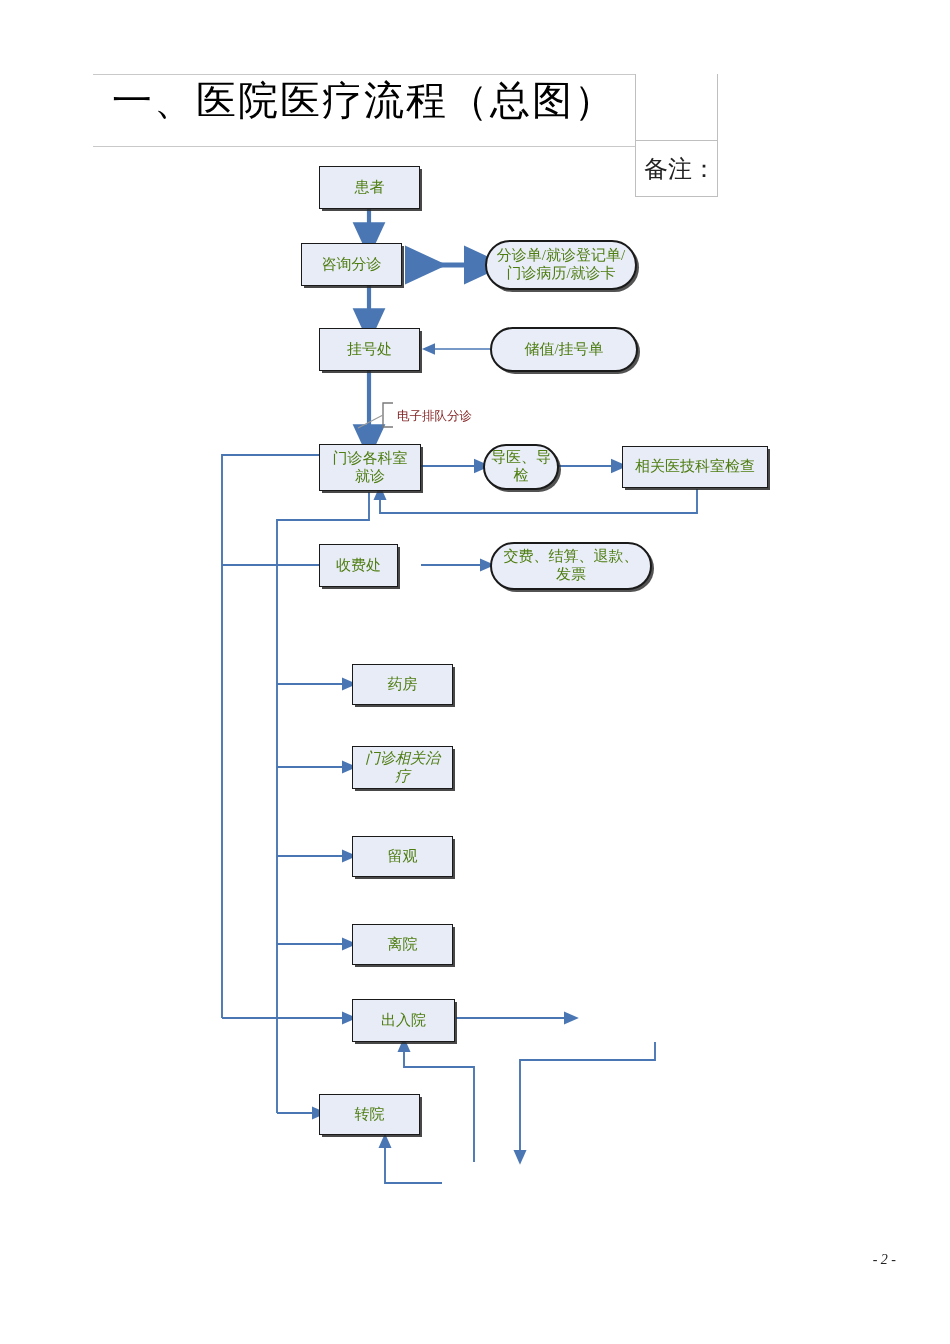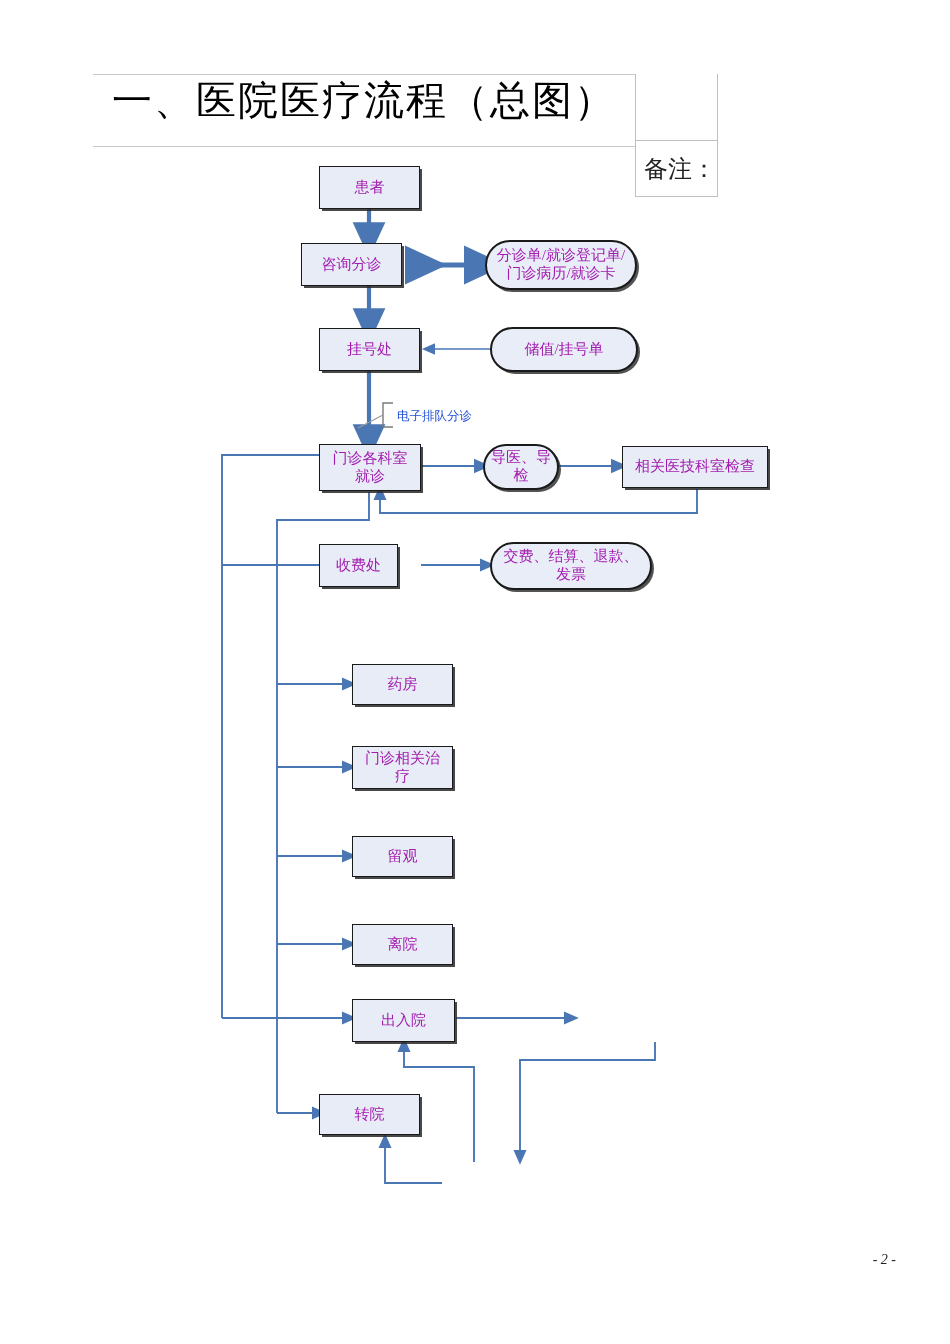--- a/index.html
+++ b/index.html
@@ -45,38 +45,38 @@
   
   svg.flow{position:absolute;left:0;top:0;width:950px;height:1344px;}
 
   
   .node{
     position:absolute;
     box-sizing:border-box;
     display:flex;align-items:center;justify-content:center;
     text-align:center;
     background:#e8ecf7;
-    color:#a21caf;
+    color:#4d7c0f;
     font-size:15px;
     line-height:1.18;
     padding:2px 4px;
   }
   .rect{
     border:1.6px solid #1a1a1a;
     box-shadow:2.5px 2.5px 0 -0.5px rgba(40,40,40,.85);
   }
   .pill{
     border:2px solid #1a1a1a;
     border-radius:999px;
     box-shadow:2.5px 2.5px 0 -0.5px rgba(40,40,40,.8);
     background:#e9edf7;
   }
   .ann{
     position:absolute;
-    font-size:12.5px;color:#1d4ed8;
+    font-size:12.5px;color:#7f1d1d;
     white-space:nowrap;
   }
 
   .pagenum{
     position:absolute;left:0;top:1252px;width:896px;
     text-align:right;
     font-style:italic;font-size:14px;color:#222;
   }
 </style>
 </head>
@@ -167,21 +167,21 @@
 
   <div class="node rect" style="left:622px;top:446px;width:146px;height:42px;">相关医技科室检查</div>
 
   <div class="node rect" style="left:319px;top:544px;width:79px;height:43px;">收费处</div>
 
   <div class="node pill" style="left:490px;top:542px;width:162px;height:48px;white-space:pre-line;">交费、结算、退款、
 发票</div>
 
   <div class="node rect" style="left:352px;top:664px;width:101px;height:41px;">药房</div>
 
-  <div class="node rect" style="left:352px;top:746px;width:101px;height:43px;white-space:pre-line;">门诊相关治
+  <div class="node rect" style="left:352px;top:746px;width:101px;height:43px;white-space:pre-line;font-style:italic;">门诊相关治
 疗</div>
 
   <div class="node rect" style="left:352px;top:836px;width:101px;height:41px;">留观</div>
 
   <div class="node rect" style="left:352px;top:924px;width:101px;height:41px;">离院</div>
 
   <div class="node rect" style="left:352px;top:999px;width:103px;height:43px;">出入院</div>
 
 
   <div class="node rect" style="left:319px;top:1094px;width:101px;height:41px;">转院</div>

